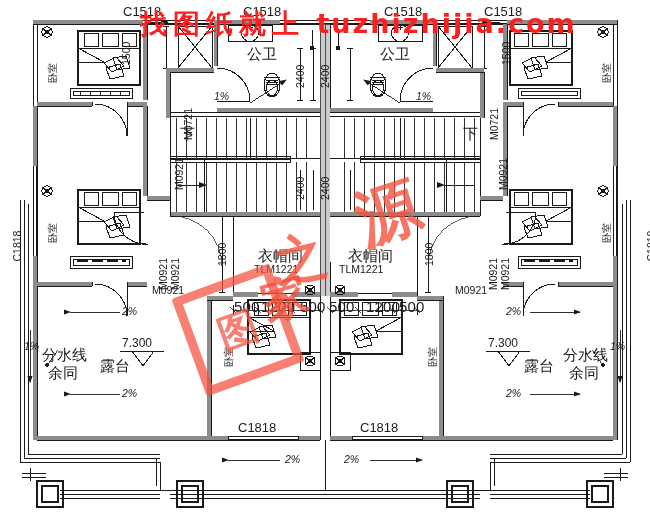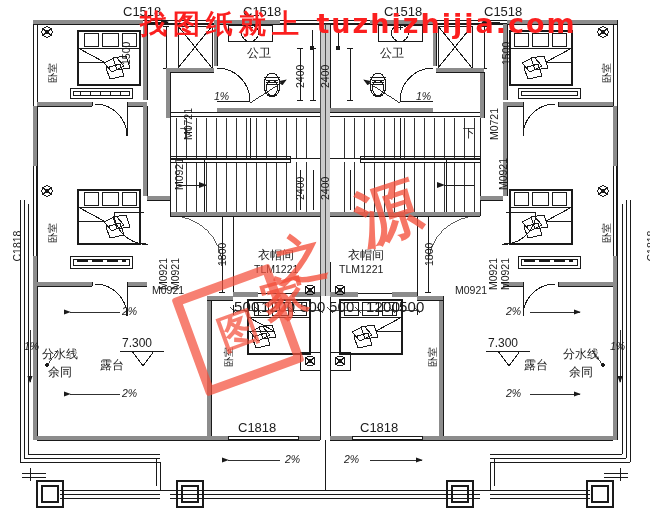--- a/index.html
+++ b/index.html
@@ -2,21 +2,21 @@
 <html><head>
 <meta charset="utf-8">
 <style>
   html,body{margin:0;padding:0;background:#ffffff;}
   body{font-family:"Liberation Sans","DejaVu Sans",sans-serif;}
   #stage{position:relative;width:650px;height:521px;background:#ffffff;overflow:hidden;}
   svg{position:absolute;left:0;top:0;}
   .lbl{position:absolute;font-family:"Liberation Sans","DejaVu Sans",sans-serif;color:#1a1a1a;white-space:nowrap;}
   .dim{font-size:15px;letter-spacing:.2px;}
   .dimv{font-size:10.5px;transform-origin:0 0;}
-  .rm{font-size:12px;}
+  .rm{font-size:15px;}
   .rmv{font-size:10px;}
   .win{font-size:13px;}
   .winv{font-size:10.5px;}
   .pct{font-size:10.5px;font-style:italic;}
   .dr{font-size:10.5px;}
   .drv{font-size:10.5px;}
   .elev{font-size:12px;}
   .rot90{transform:rotate(-90deg);}
   .wm-top{position:absolute;left:140px;top:6px;font-size:27px;font-weight:bold;color:#fb1f1f;
           font-family:"DejaVu Sans",sans-serif;letter-spacing:2px;white-space:nowrap;}

